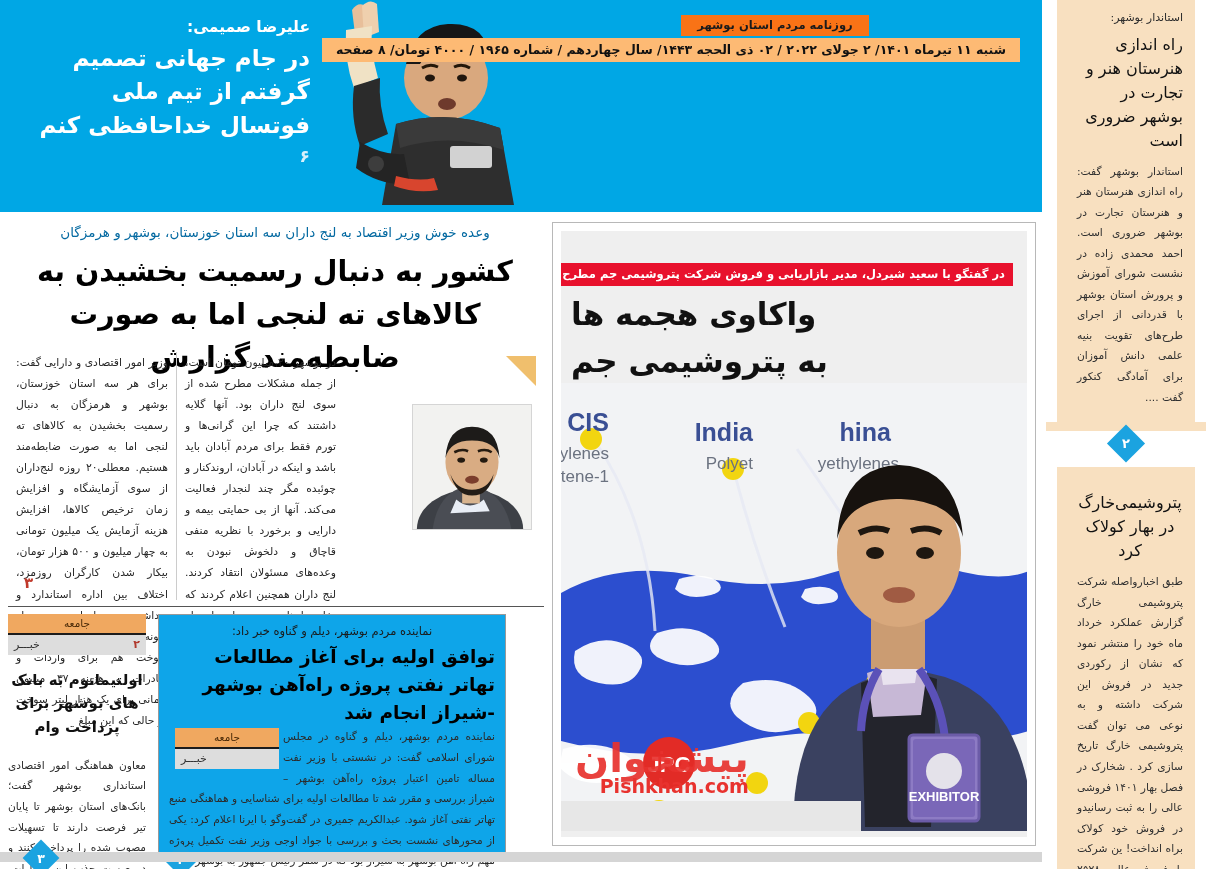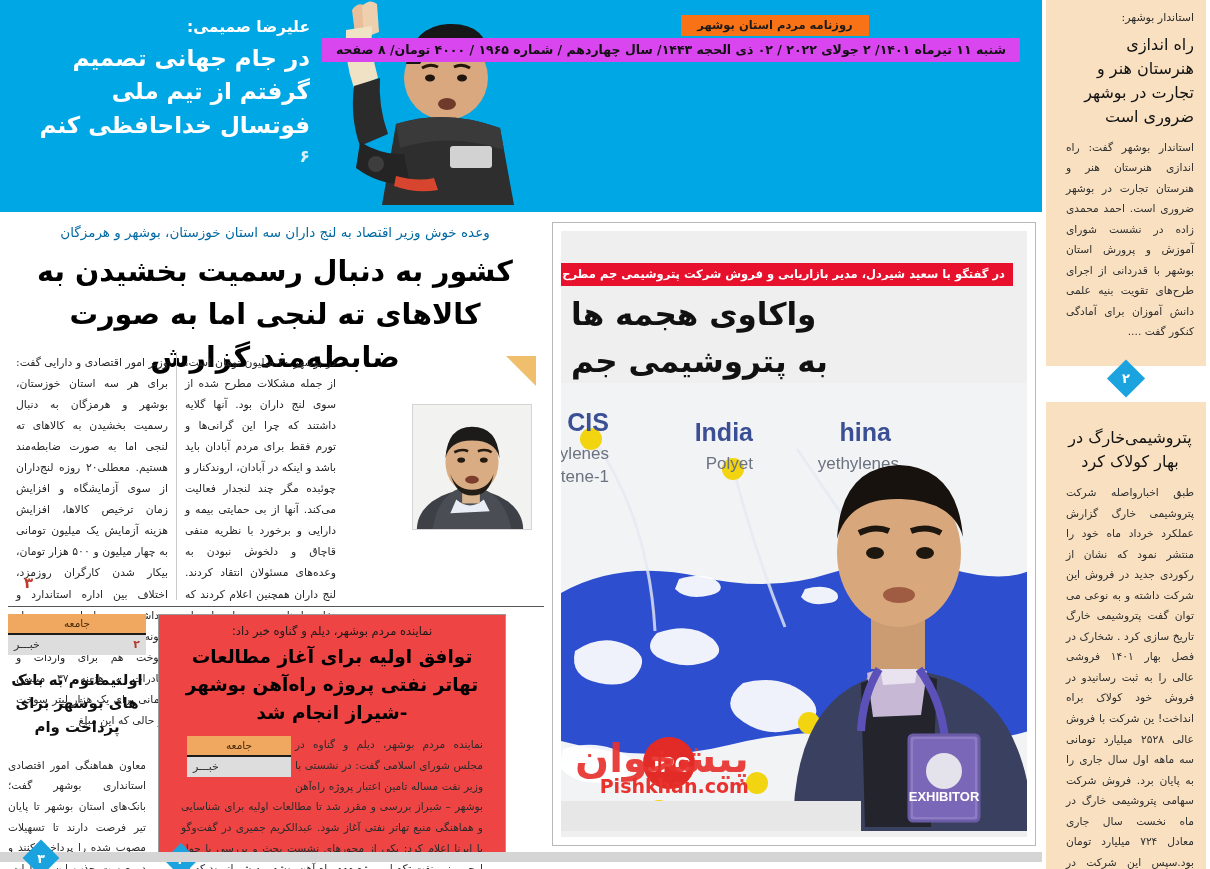--- a/index.html
+++ b/index.html
@@ -90,21 +90,21 @@
     direction: rtl;
   }
   .logo-wrap {
     margin-top: 4px;
     position: relative;
     height: 112px;
   }
   .logo-svg { display:block; width: 100%; height: 112px; }
   .masthead-date {
     display: inline-block;
-    background: #d946ef;
+    background: #fdba74;
     color: #111111;
     font-size: 12.5px;
     font-weight: 600;
     padding: 4px 14px 5px 14px;
     direction: rtl;
     white-space: nowrap;
     margin-top: 2px;
   }
 
   
@@ -113,21 +113,21 @@
     top: 0; right: 0;
     width: 168px;
     height: 869px;
     background: #ffffff;
     direction: rtl;
   }
   .side-card {
     position: relative;
     background: #f8e0c0;
     padding: 10px 12px 14px 20px;
-    margin: 0 4px;
+    margin: 0 15px;
   }
   .side-kicker {
     font-size: 11px;
     color: #2b2b2b;
     text-align: right;
     margin-bottom: 6px;
     line-height: 1.5;
   }
   .side-title {
     font-size: 16px;
@@ -299,38 +299,37 @@
   }
 
   
   .bc-box {
     position: absolute;
     top: 614px;
     left: 158px;
     width: 348px;
     height: 247px;
     border: 1px solid #999999;
-    padding: 9px 22px;
-    direction: rtl;
-    background: #ef4444;
+    padding: 9px 10px;
+    direction: rtl;
+    background: #0ea5e9;
   }
   .bc-kicker {
     font-size: 11.5px;
     color: #1a1a1a;
     text-align: center;
     margin-bottom: 5px;
   }
   .bc-title {
     font-size: 18.5px;
     font-weight: 700;
     line-height: 1.5;
-    text-align: center;
+    text-align: right;
     color: #000000;
     letter-spacing: -0.4px;
-    margin-bottom: 8px;
   }
   .bc-body-wrap { position: relative; }
   .bc-tagbox {
     float: left;
     width: 104px;
     margin: 2px 4px 4px 6px;
   }
   .bc-body {
     font-size: 10.6px;
     line-height: 1.95;

